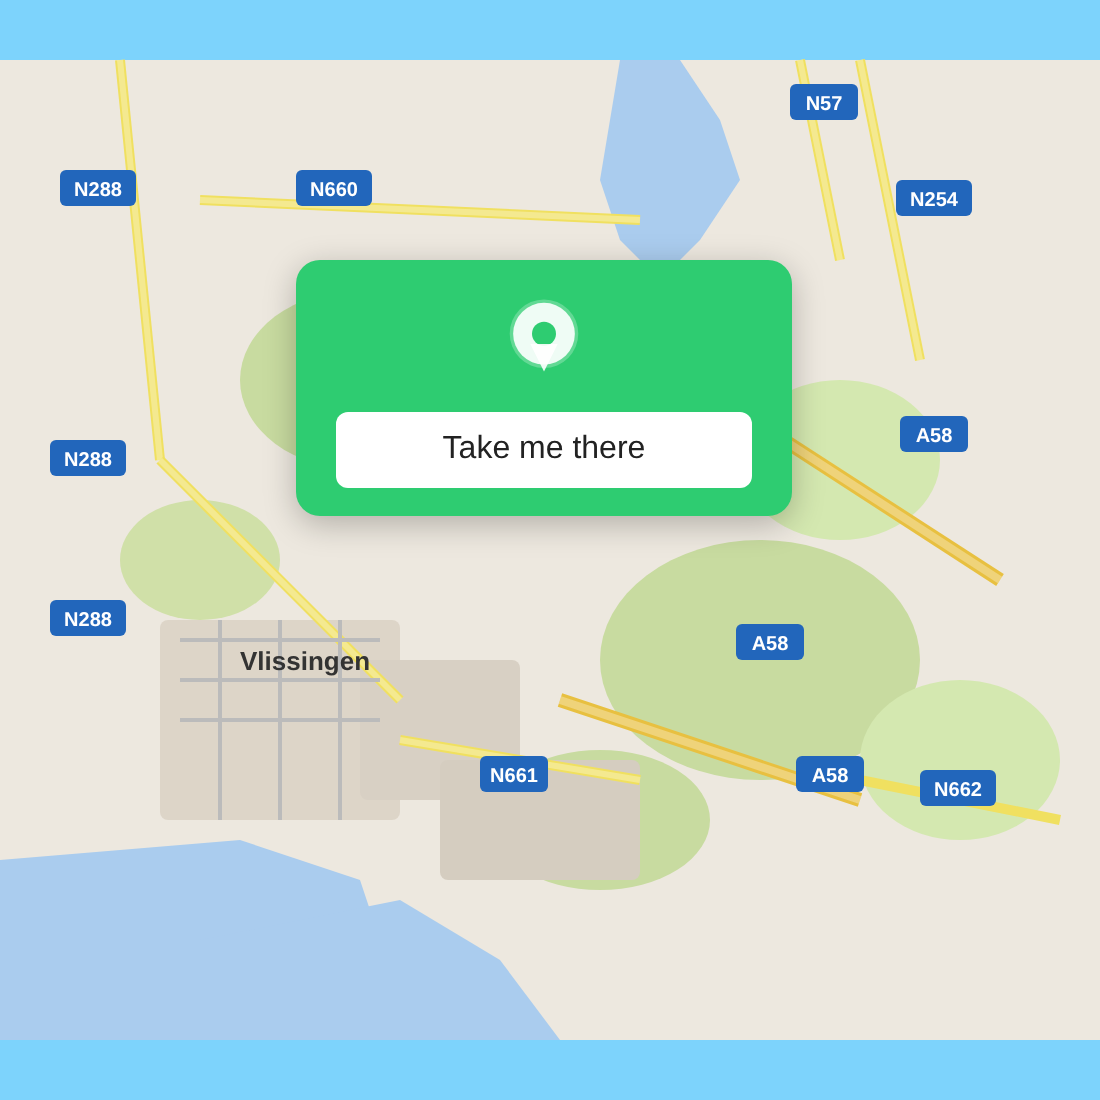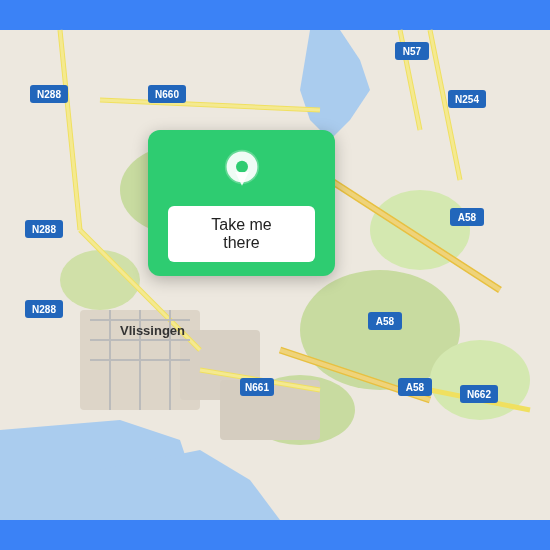--- a/index.html
+++ b/index.html
@@ -2,37 +2,37 @@
 <html><head>
   <meta charset="utf-8">
   <style>
     * { margin: 0; padding: 0; box-sizing: border-box; }
     body { width: 550px; height: 550px; overflow: hidden; font-family: Arial, sans-serif; }
 
     #map-container {
       width: 550px;
       height: 550px;
       position: relative;
-      background-color: #3b82f6;
+      background-color: #7dd3fc;
     }
 
     
     #map-bg {
       width: 100%;
       height: 100%;
       position: absolute;
       top: 0; left: 0;
     }
 
     
     #popup-card {
       position: absolute;
       top: 130px;
       left: 148px;
-      width: 187px;
+      width: 248px;
       background: #2ecc71;
       border-radius: 12px;
       display: flex;
       flex-direction: column;
       align-items: center;
       padding: 18px 20px 14px 20px;
       box-shadow: 0 4px 16px rgba(0,0,0,0.25);
       z-index: 10;
     }
 

